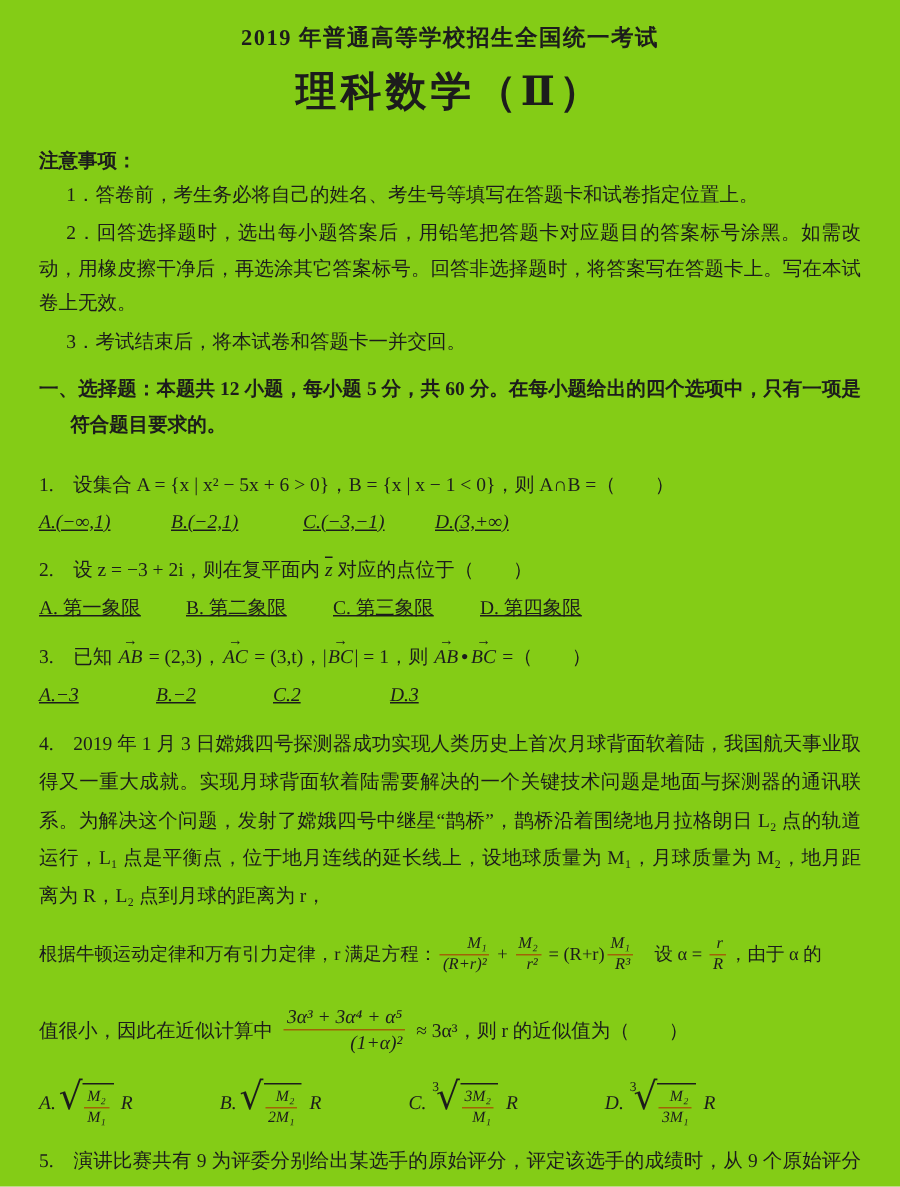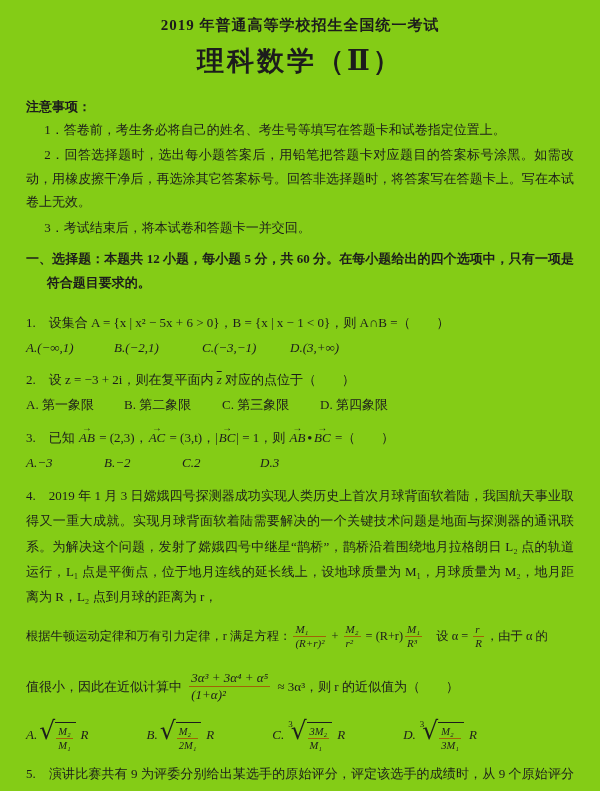--- a/index.html
+++ b/index.html
@@ -13,39 +13,39 @@
   .t1 { text-align:center; font-size:15px; font-weight:700; margin:2px 0 8px; letter-spacing:1px; }
   .t2 { text-align:center; font-size:27px; font-weight:700; margin:0 0 10px; letter-spacing:3px; }
   .notice-heading { font-weight:700; margin:19px 0 2px; }
   .ni { margin:2px 0; line-height:1.8; text-indent:1.4em; text-align:justify; }
   .section-heading {
     font-weight:700; margin:8px 0 16px; line-height:1.85;
     padding-left:1.6em; text-indent:-1.6em; text-align:justify;
   }
   .q { margin:0; }
   .stem { margin:12px 0 4px; line-height:1.9; text-align:justify; }
-  .opts { display:flex; margin:2px 0 4px; align-items:center; }
+  .opts { display:flex; margin:2px 0 4px; align-items:center;text-decoration:underline; }
   .opts .opt { display:inline-block; }
   .opts-q1 .opt { min-width:88px; }
   .opts-q2 .opt { min-width:98px; }
   .opts-q3 .opt { min-width:78px; }
   .mi { font-style:italic; }
   .obar { font-style:italic; text-decoration:overline; }
   .vec { font-style:italic; position:relative; display:inline-block; padding:0 1px; }
   .vec::after {
     content:"→"; position:absolute; left:50%; transform:translateX(-50%);
     top:-0.8em; font-size:0.75em; font-style:normal; letter-spacing:0;
   }
   .dot { font-weight:700; padding:0 1px; }
   .q4para { margin:12px 0 2px; line-height:1.95; text-align:justify; }
   .mrow { display:flex; align-items:center; margin:4px 0; }
   .mrow > span { flex:0 0 auto; white-space:pre; }
   .eqline { font-size:12.3px; height:46px; }
   .line2 { font-size:13px; height:46px; margin-bottom:2px; }
-  .frac { display:inline-block; text-align:left; vertical-align:middle; font-style:italic; }
+  .frac { display:inline-block; text-align:right; vertical-align:middle; font-style:italic; }
   .frac .fn { display:block; line-height:1.25; padding:0 2px; }
   .frac .fd { display:block; line-height:1.25; padding:0 2px; border-top:1px solid #a16207; }
   .eqline .frac { font-size:11px; margin:0 2px; }
   .line2 .frac { font-size:13px; margin:0 4px; }
   .opts-q4 { display:flex; align-items:center; gap:58px; margin:8px 0 4px; }
   .opt4 { display:inline-flex; align-items:center; }
   .olabel { margin-right:2px; }
   .root { display:inline-flex; align-items:flex-start; margin:0 2px; }
   .root .idx { font-size:9px; font-style:normal; margin:1px -2px 0 0; }
   .root .sign { font-size:25px; line-height:1; font-family:"DejaVu Sans",sans-serif; }

